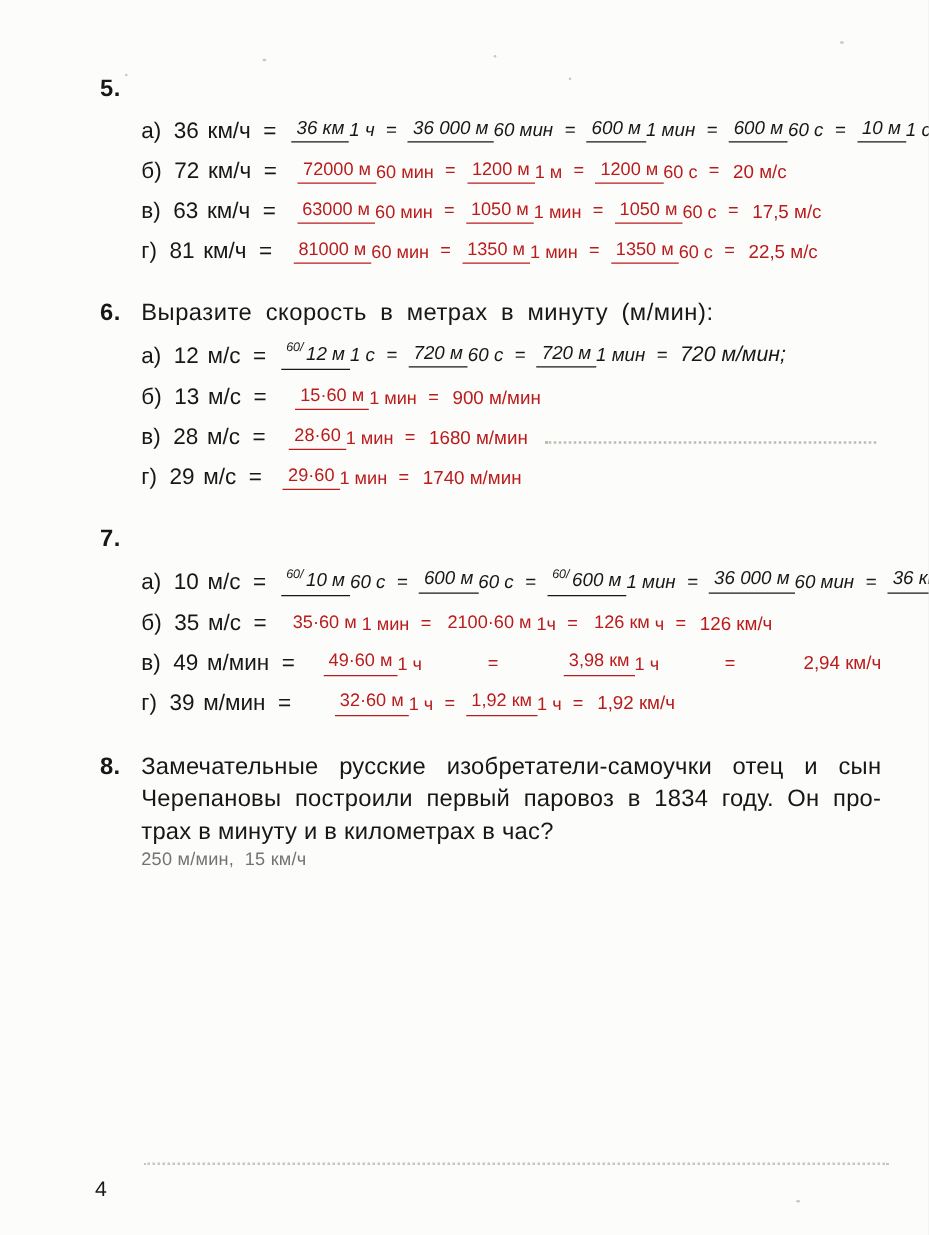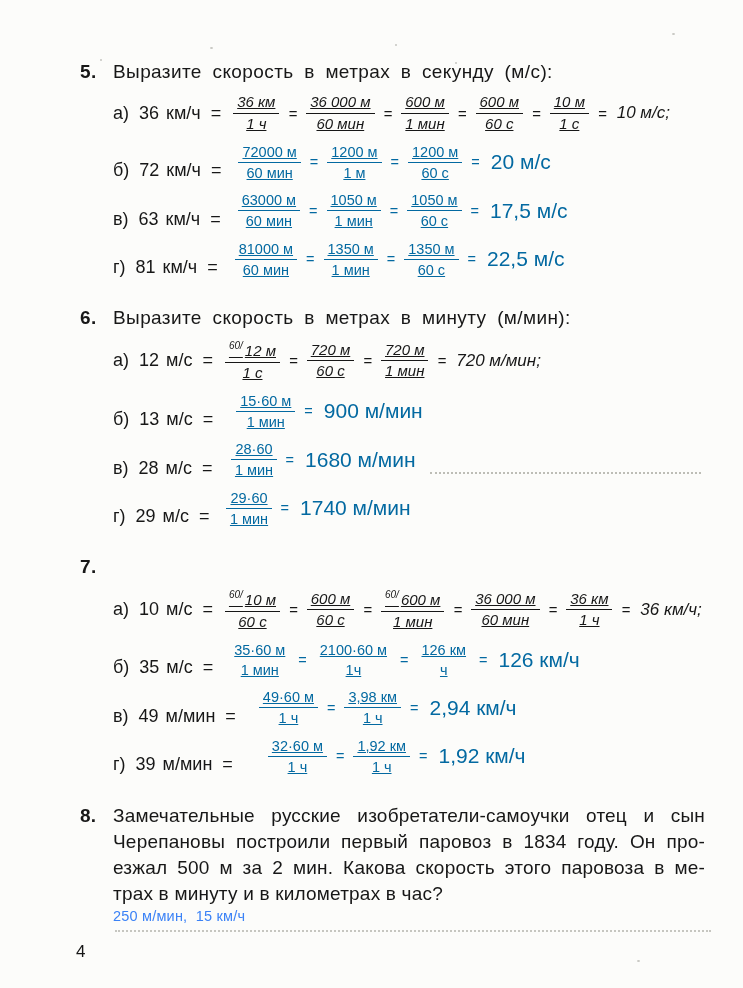--- a/index.html
+++ b/index.html
@@ -23,56 +23,55 @@
   .prompt{display:inline-flex;white-space:nowrap;font-size:18px;word-spacing:2px;}
   .prompt .lab{margin-right:10px;}
   .prompt .given{margin-right:9px;}
   .prompt .peq{margin-left:1px;}
   
   .row-print{align-items:center;}
   .row-print .equation{display:inline-flex;align-items:center;font-style:italic;font-size:15px;margin-left:7px;}
   .row-print .res{font-size:17px;margin-left:6px;white-space:nowrap;}
   
   .row-hand{align-items:flex-end;width:100%;}
-  .row-hand .equation{display:inline-flex;align-items:flex-end;flex:1;font-size:14.5px;color:#0369a1;margin-left:12px;}
+  .row-hand .equation{display:inline-flex;align-items:flex-end;flex:1;font-size:14.5px;color:#b91c1c;margin-left:12px;}
   .row-hand .eqsign,.row-hand .res{align-self:center;}
-  .row-hand .res{font-size:21px;margin-left:7px;white-space:nowrap;}
-  
-  .frac{display:inline-flex;flex-direction:column;align-items:center;margin:0 5px;line-height:1.12;text-decoration:underline;}
+  .row-hand .res{font-size:15px;margin-left:7px;white-space:nowrap;}
+  
+  .frac{display:inline-flex;align-items:center;margin:0 5px;line-height:1.12;}
   .frac .num{padding:0 4px 2px;border-bottom:1.5px solid currentColor;white-space:nowrap;}
   .frac .den{padding-top:2px;white-space:nowrap;}
   .frac.nobar .num{border-bottom-color:transparent;padding-bottom:1px;}
   .fsup{font-size:10px;vertical-align:7px;margin-right:2px;letter-spacing:0;}
   .eqsign{margin:0 4px;}
   .dotline{flex:1;min-width:90px;align-self:flex-end;border-bottom:2px dotted #bdbdb6;margin:0 4px 5px 14px;height:0;}
   
   #p6 .rows .row:nth-child(2) .equation{margin-left:18px;}
   #p6 .rows .row:nth-child(3) .equation{margin-left:14px;}
-  #p7 .rows .row:nth-child(3) .equation{margin-left:18px;}
+  #p7 .rows .row:nth-child(3) .equation{margin-left:18px;justify-content:space-between;}
   #p7 .rows .row:nth-child(4) .equation{margin-left:30px;}
   
   .word-prob{display:flex;font-size:19px;line-height:26px;letter-spacing:.2px;}
   .word-prob .ptext{flex:1;}
   .ptext .pline{text-align:justify;}
   .ptext .pline.jline{text-align-last:justify;}
-  .hand-answer{margin-left:33px;margin-top:1px;font-size:14.5px;color:#3b82f6;white-space:pre;letter-spacing:.2px;}
+  .hand-answer{margin-left:33px;margin-top:1px;font-size:14.5px;color:#737373;white-space:pre;letter-spacing:.2px;}
   
   .bottom-dots{position:absolute;left:115px;right:32px;bottom:56px;border-bottom:2px dotted #c6c6c0;}
   .page-num{position:absolute;left:76px;bottom:26px;font-size:17px;}
   .speck{position:absolute;background:#9a9a94;border-radius:50%;opacity:.55;}
 </style>
 </head>
 <body>
 
 <div class="page">
 
   <section class="prob" id="p5">
     <div class="prob-header">
       <span class="prob-num">5.</span>
-      <span class="prob-title">Выразите скорость в метрах в секунду (м/с):</span>
     </div>
     <div class="rows">
         <div class="row row-print">
           <span class="prompt">
             <span class="lab">а)</span>
             <span class="given">36 км/ч</span>
             <span class="peq">=</span>
           </span>
           <span class="equation">
             <span class="frac">
@@ -368,21 +367,20 @@
         </div>
       </div>
   </section>
 
   <section class="prob" id="p8">
     <div class="word-prob">
       <span class="prob-num">8.</span>
       <div class="ptext">
           <div class="pline jline">Замечательные русские изобретатели-самоучки отец и сын</div>
           <div class="pline jline">Черепановы построили первый паровоз в 1834 году. Он про-</div>
-          <div class="pline jline">езжал 500 м за 2 мин. Какова скорость этого паровоза в ме-</div>
           <div class="pline">трах в минуту и в километрах в час?</div>
         </div>
     </div>
     <div class="hand-answer">250 м/мин,  15 км/ч</div>
   </section>
 
   <div class="bottom-dots"></div>
   <div class="page-num">4</div>
 
   <div class="speck" style="left:672px;top:33px;width:3px;height:2px;"></div>

